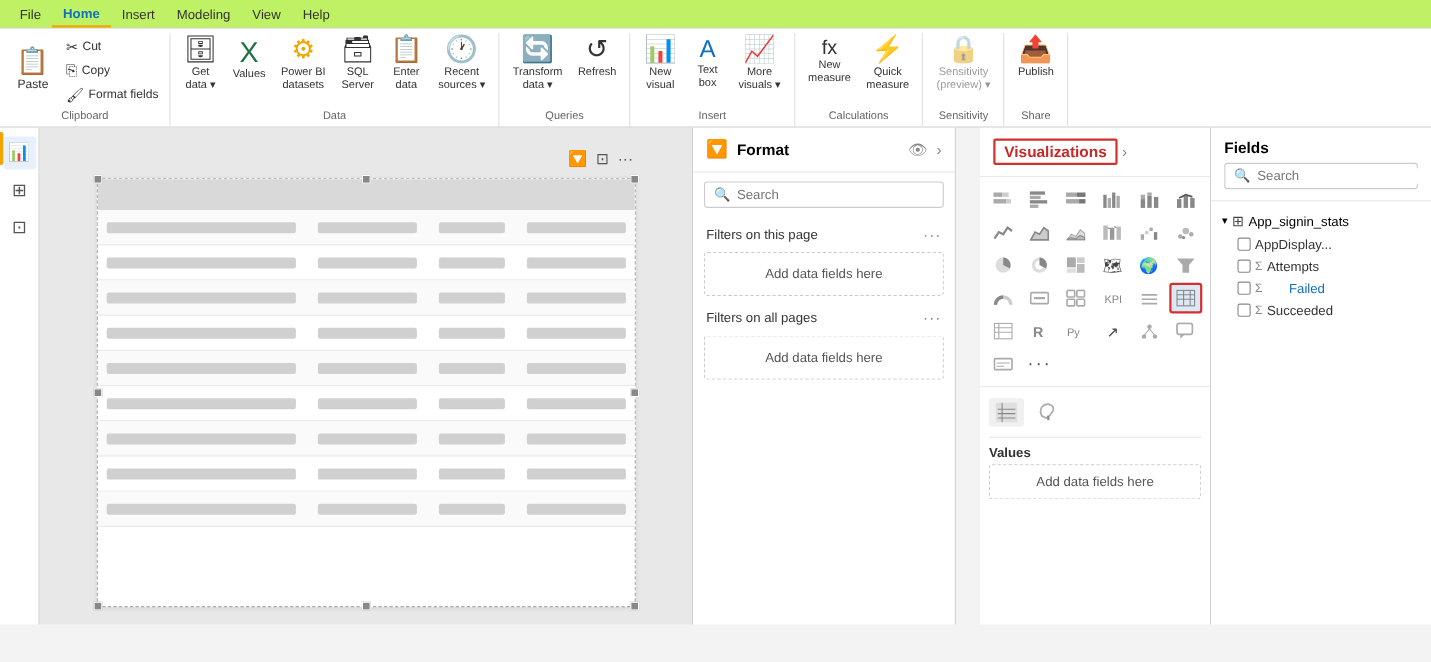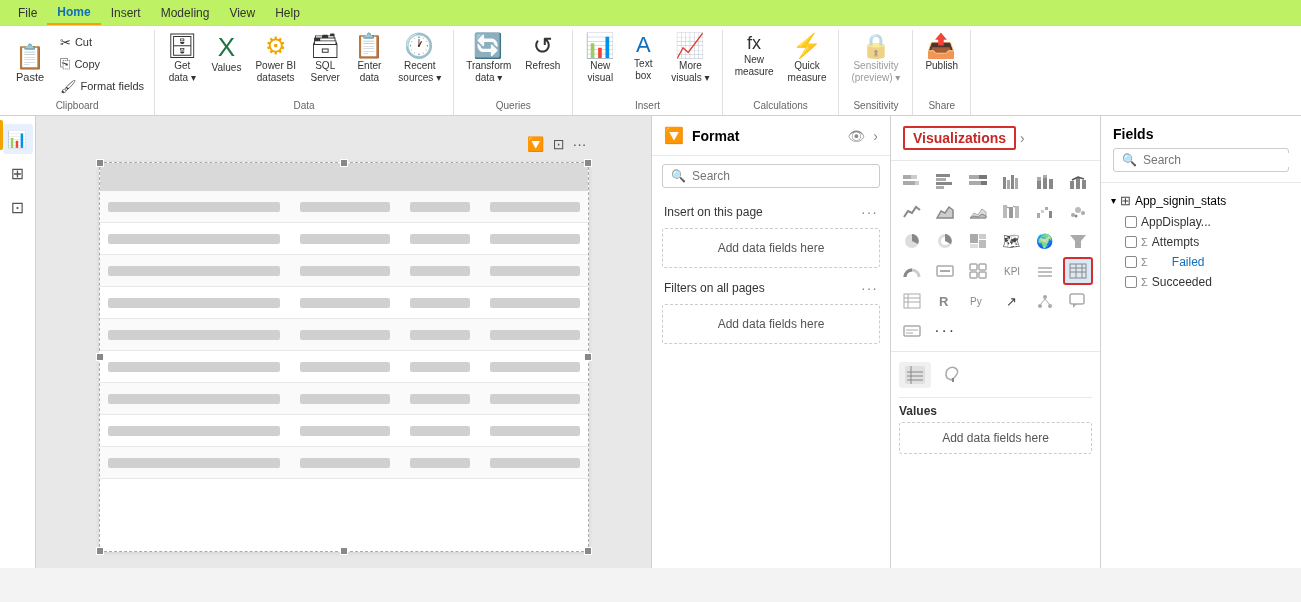--- a/index.html
+++ b/index.html
@@ -280,20 +280,21 @@
 
     
     .viz-panel {
       width: 210px;
       background: #fff;
       border-right: 1px solid #d0d0d0;
       display: flex;
       flex-direction: column;
       flex-shrink: 0;
       overflow-y: auto;
+      margin-left: 22px;
     }
     .viz-header {
       display: flex;
       align-items: center;
       padding: 10px 12px;
       border-bottom: 1px solid #e8e8e8;
       gap: 4px;
     }
     .viz-title-box {
       border: 2px solid #d32f2f;
@@ -659,21 +660,21 @@
       <span class="filter-icon">🔽</span>
       <span class="filter-title">Format</span>
       <span class="filter-header-icon">👁</span>
       <span class="filter-header-icon">›</span>
     </div>
     <div class="filter-search">
       <span style="color:#888;">🔍</span>
       <input type="text" placeholder="Search" style="">
     </div>
     <div class="filter-section-label">
-      <span>Insert on this page</span>
+      <span>Filters on this page</span>
       <span class="filter-section-dots">···</span>
     </div>
     <div class="filter-add-box">Add data fields here</div>
     <div class="filter-section-label">
       <span>Filters on all pages</span>
       <span class="filter-section-dots">···</span>
     </div>
     <div class="filter-add-box">Add data fields here</div>
   </div>
 

